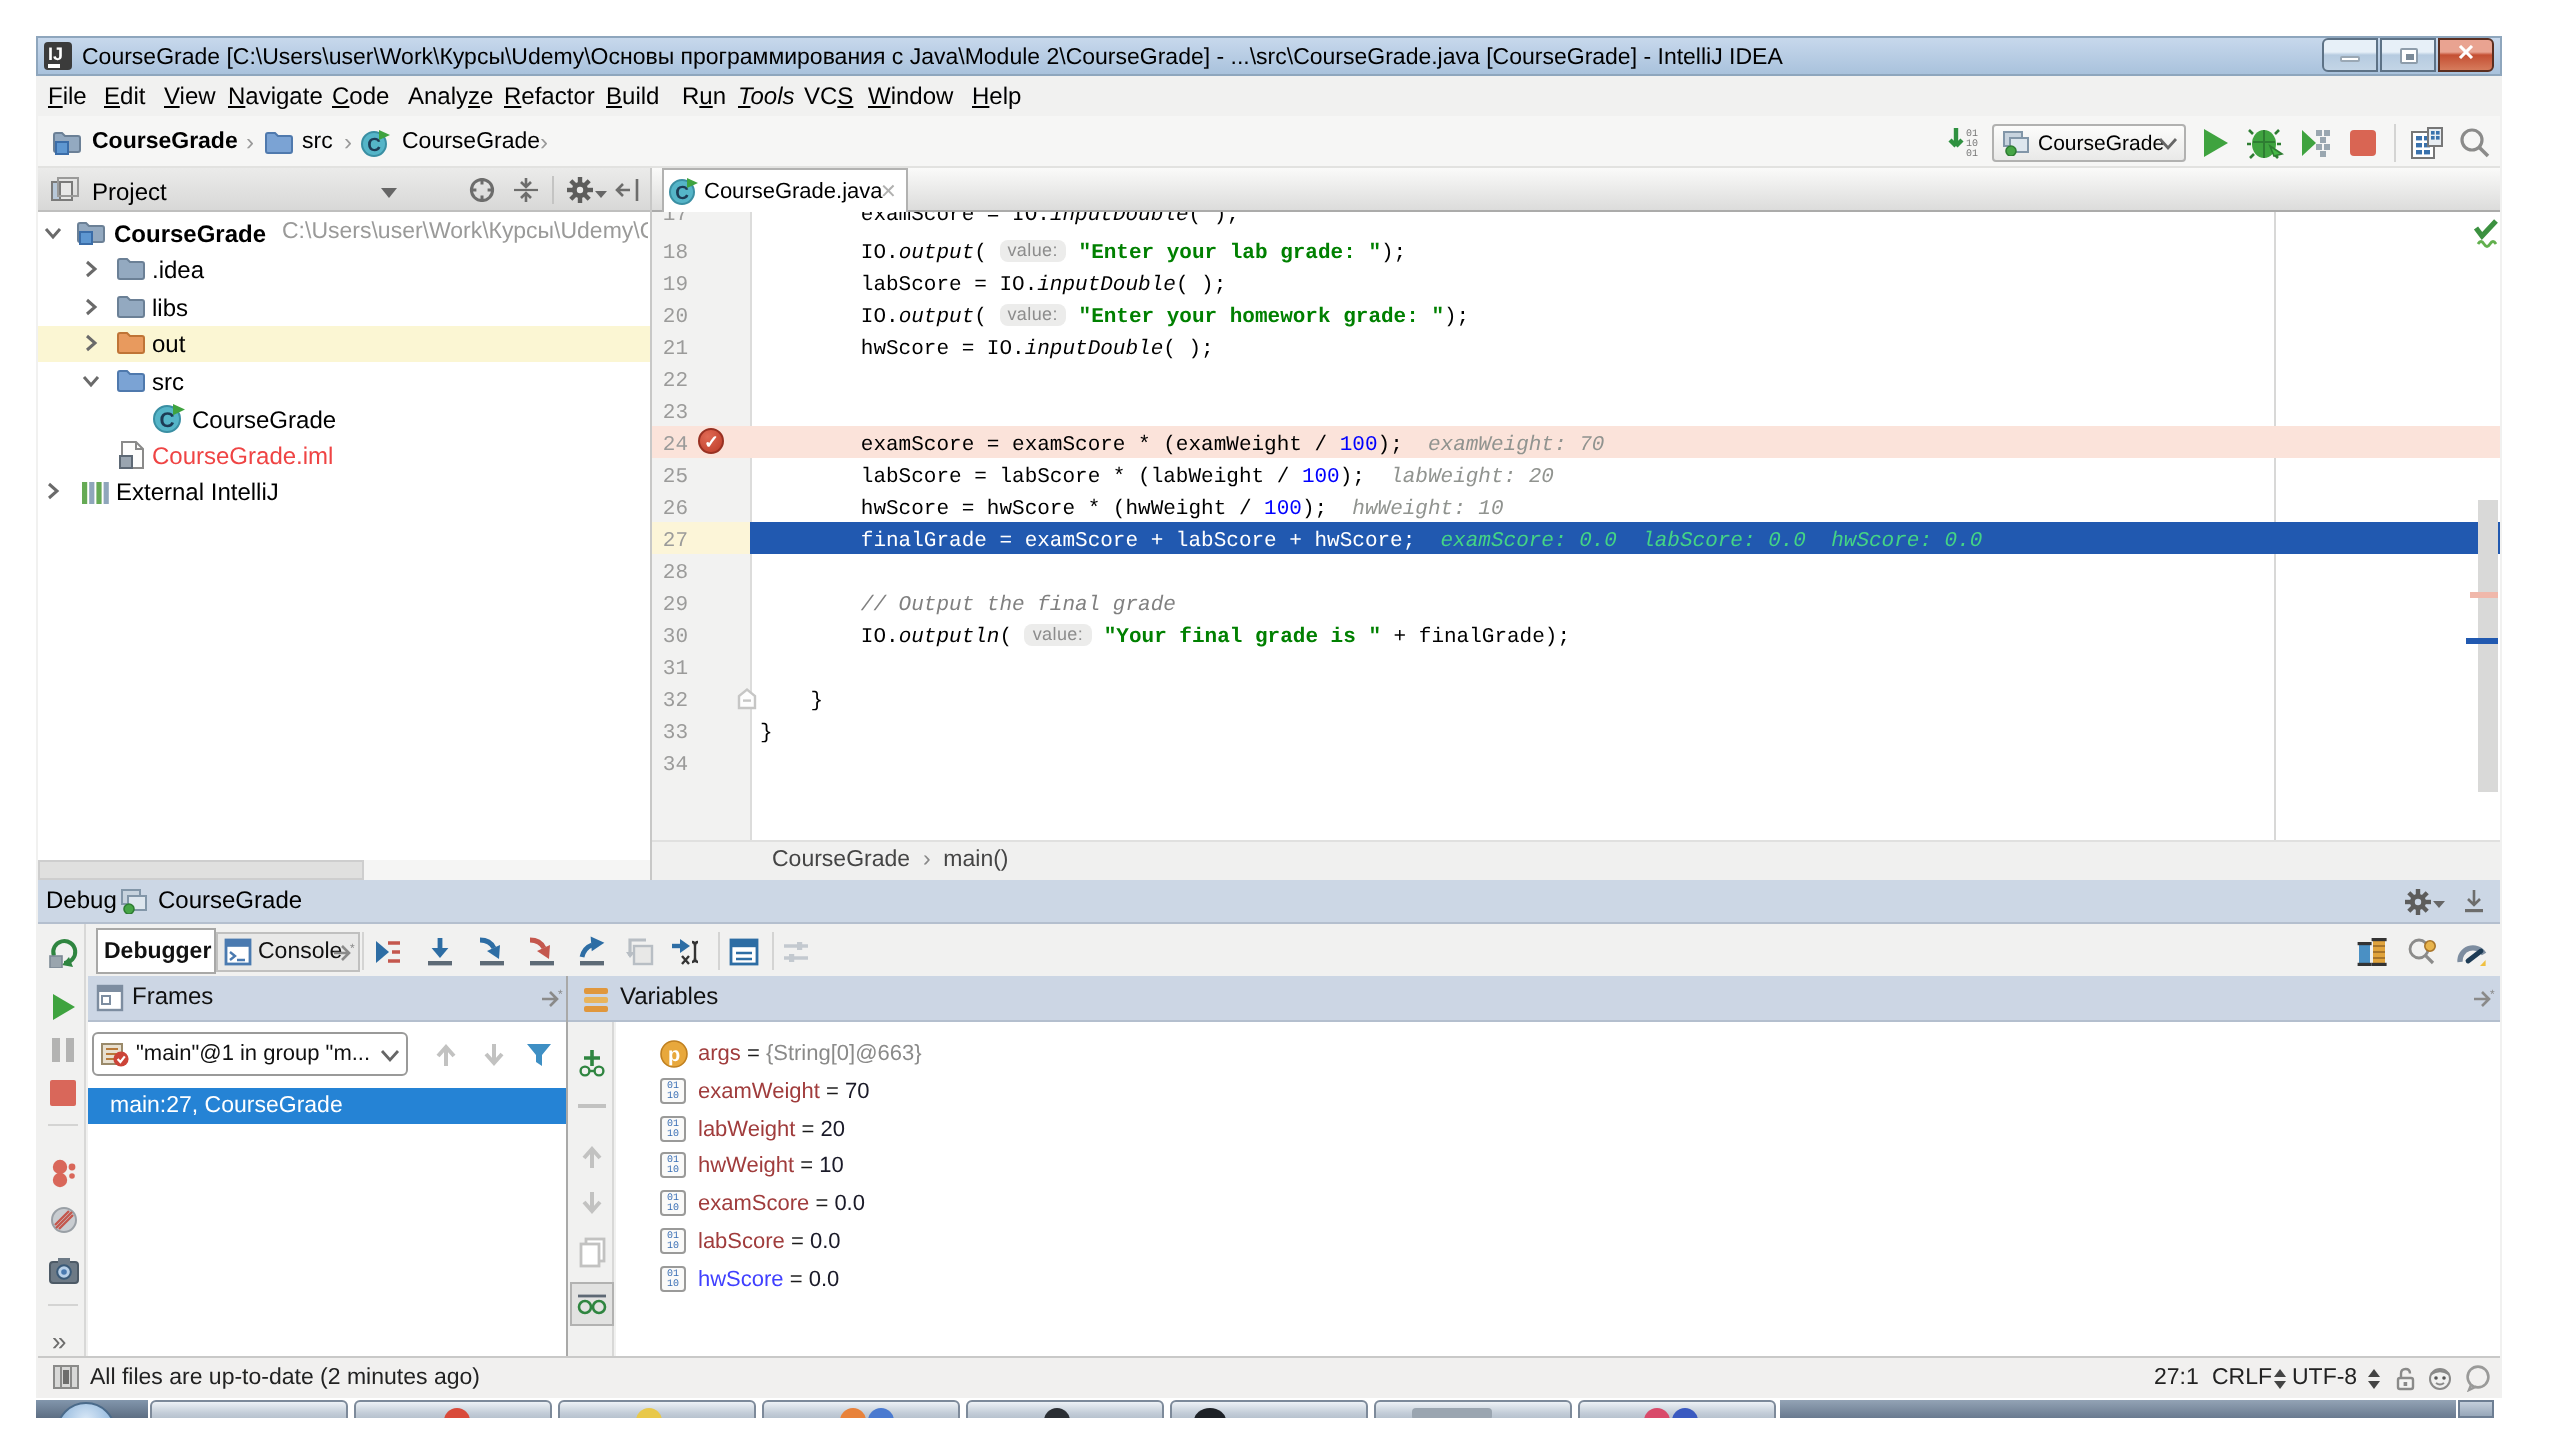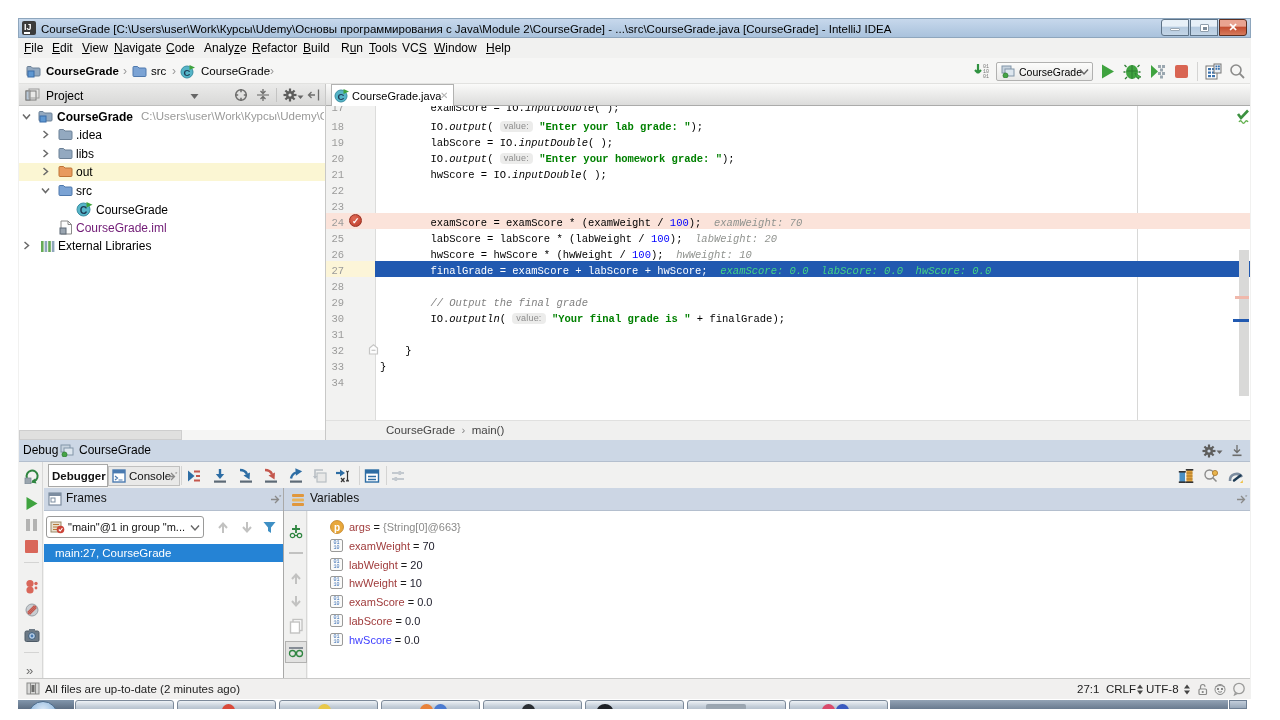--- a/index.html
+++ b/index.html
@@ -41,21 +41,21 @@
 <div class="abs" style="left:19px; top:38px; width:1231px; height:20px; background:#f1f1f0;"></div>
 <div class="abs t12" style="left:24px; top:41px;"><u>F</u>ile</div>
 <div class="abs t12" style="left:52px; top:41px;"><u>E</u>dit</div>
 <div class="abs t12" style="left:82px; top:41px;"><u>V</u>iew</div>
 <div class="abs t12" style="left:114px; top:41px;"><u>N</u>avigate</div>
 <div class="abs t12" style="left:166px; top:41px;"><u>C</u>ode</div>
 <div class="abs t12" style="left:204px; top:41px;">Analy<u>z</u>e</div>
 <div class="abs t12" style="left:252px; top:41px;"><u>R</u>efactor</div>
 <div class="abs t12" style="left:303px; top:41px;"><u>B</u>uild</div>
 <div class="abs t12" style="left:341px; top:41px;">R<u>u</u>n</div>
-<div class="abs t12" style="left:369px; top:41px;"><u>T</u>ools</div>
+<div class="abs t12" style="left:369px; top:41px;font-style:italic;"><u>T</u>ools</div>
 <div class="abs t12" style="left:402px; top:41px;">VC<u>S</u></div>
 <div class="abs t12" style="left:434px; top:41px;"><u>W</u>indow</div>
 <div class="abs t12" style="left:486px; top:41px;"><u>H</u>elp</div>
 
 
 <div class="abs" style="left:19px; top:58px; width:1231px; height:26px; background:#f6f6f5; border-bottom:1px solid #e2e2e0;"></div>
 
 <svg class="abs" style="left:26px; top:64px;" width="16" height="14" viewBox="0 0 16 14">
   <path d="M1 3.5 Q1 2.5 2 2.5 L5 2.5 L6.5 4 L13 4 Q14 4 14 5 L14 11 Q14 12 13 12 L2 12 Q1 12 1 11 Z" fill="#93a9c0" stroke="#6b8096" stroke-width="1"></path>
   <rect x="2" y="7" width="6" height="6" fill="#5e97d1" stroke="#3b6da8" stroke-width="1"></rect>
@@ -233,29 +233,29 @@
   <text x="7.5" y="12.5" font-size="10.5" font-weight="bold" fill="#1d3b55" text-anchor="middle" font-family="Liberation Sans">C</text>
   <path d="M10.5 1 L16.5 3.8 L10.5 6.6 Z" fill="#3fa33f"></path>
 </svg>
 <div class="abs" style="left:96px; top:203px; font-size:12px; color:#000;">CourseGrade</div>
 
 <svg class="abs" style="left:59px; top:220px;" width="14" height="15" viewBox="0 0 14 15">
   <path d="M2 1 L9 1 L12.5 4.5 L12.5 14 L2 14 Z" fill="#fdfdfc" stroke="#8a8a89" stroke-width="1"></path>
   <path d="M9 1 L9 4.5 L12.5 4.5" fill="none" stroke="#8a8a89" stroke-width="1"></path>
   <rect x="1" y="8" width="6" height="6" fill="#9aa5b0" stroke="#5d6874" stroke-width="1"></rect>
 </svg>
-<div class="abs" style="left:76px; top:221px; font-size:12px; color:#701a75;">CourseGrade.iml</div>
+<div class="abs" style="left:76px; top:221px; font-size:12px; color:#ef4444;">CourseGrade.iml</div>
 
 <svg class="abs" style="left:40px; top:238px;" width="16" height="15" viewBox="0 0 16 15">
   <rect x="1" y="3" width="2.6" height="11" fill="#66aa55"></rect>
   <rect x="4.6" y="3" width="2.6" height="11" fill="#8fa6bb"></rect>
   <rect x="8.2" y="3" width="2.6" height="11" fill="#66aa55"></rect>
   <rect x="11.8" y="3" width="2.6" height="11" fill="#8fa6bb"></rect>
 </svg>
-<div class="abs" style="left:58px; top:239px; font-size:12px; color:#000;">External Libraries</div>
+<div class="abs" style="left:58px; top:239px; font-size:12px; color:#000;">External IntelliJ</div>
 
 <div class="abs" style="left:19px; top:430px; width:306px; height:10px; background:#f5f5f4;"></div>
 <div class="abs" style="left:19px; top:430px; width:163px; height:10px; background:#e0e0df; border:1px solid #cecece;"></div>
 
 <div class="abs" style="left:325px; top:84px; width:1px; height:356px; background:#c8c8c7;"></div>
 
 
 <div class="abs" style="left:326px; top:84px; width:924px; height:22px; background:linear-gradient(#fafaf9,#dcdcdb); border-bottom:1px solid #ababaa;"></div>
 <div class="abs" style="left:331px; top:84px; width:123px; height:22px; background:#fff; border:1px solid #b2b2b1; border-bottom:none;"></div>
 <svg class="abs" style="left:334px; top:88px;" width="16" height="15" viewBox="0 0 16 15">

